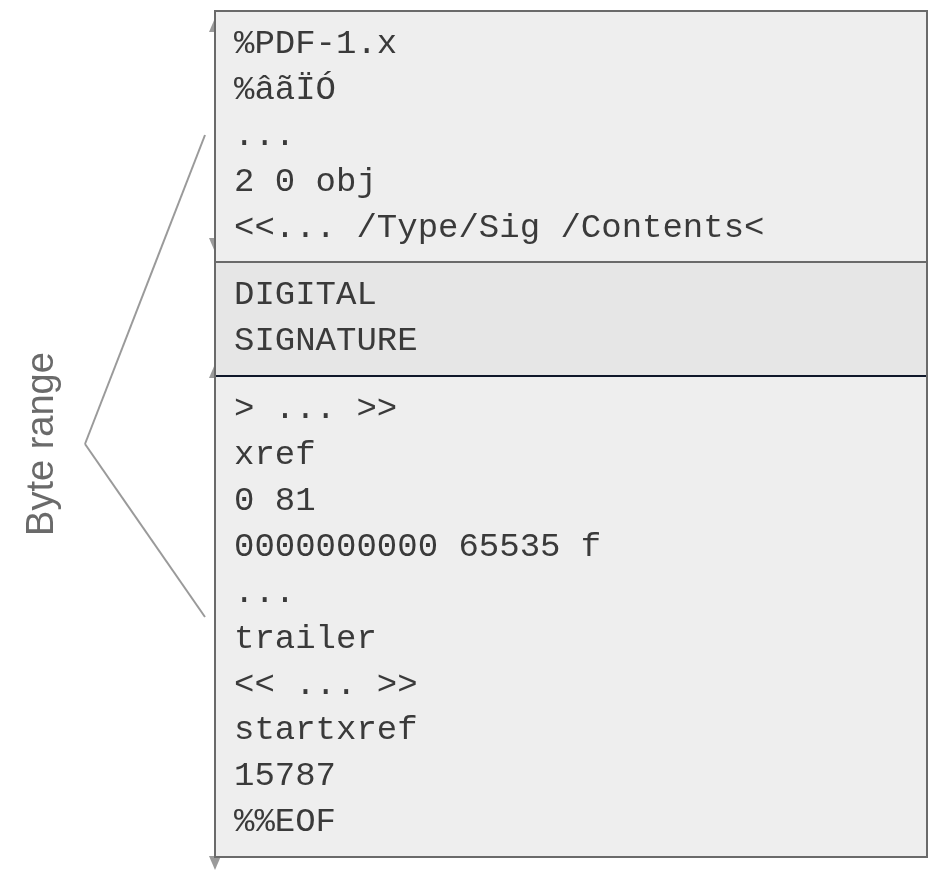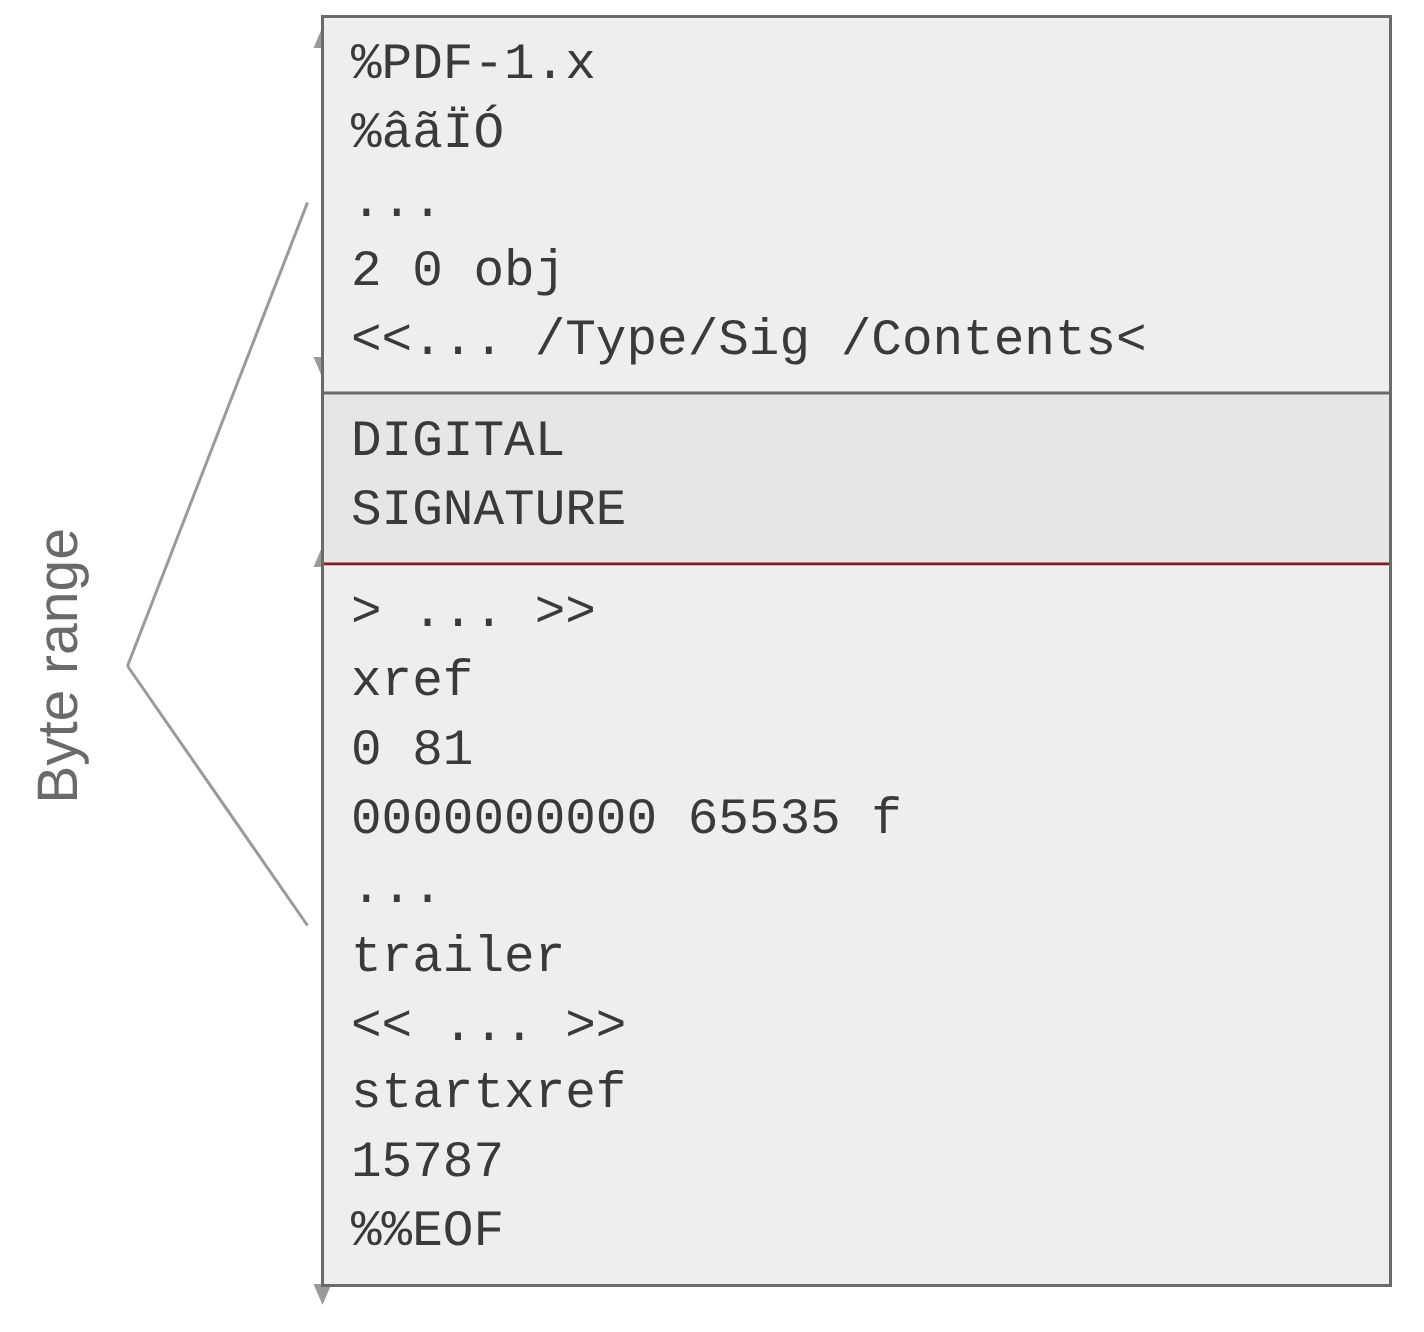--- a/index.html
+++ b/index.html
@@ -45,21 +45,21 @@
     line-height: 1.35;
     white-space: pre;
     font-family: 'Courier New', Courier, monospace;
   }
   .section-top {
     background: #eeeeee;
   }
   .section-mid {
     background: #e6e6e6;
     border-top: 2px solid #6a6a6a;
-    border-bottom: 2px solid #7f1d1d;
+    border-bottom: 2px solid #0f172a;
   }
   .section-bot {
     background: #eeeeee;
   }
 </style>
 </head>
 <body>
 
 <div class="byte-range-label">Byte range</div>
 

